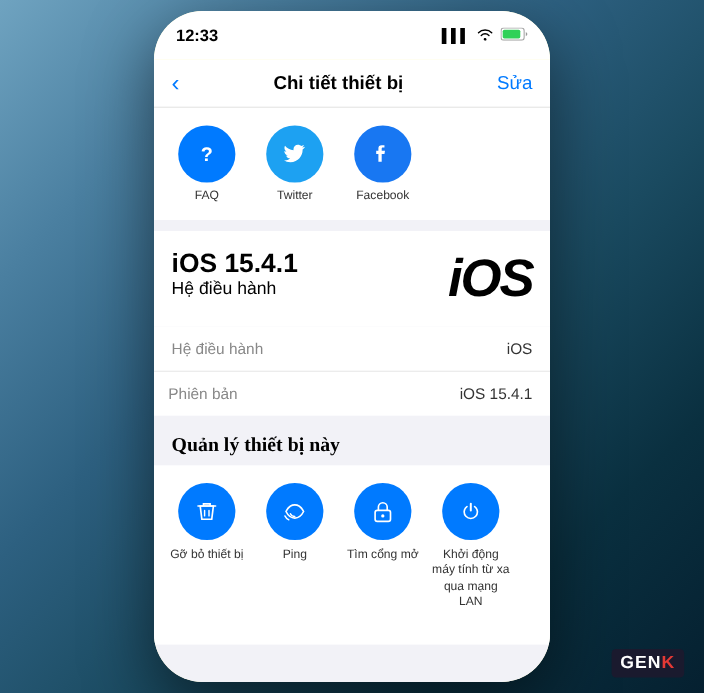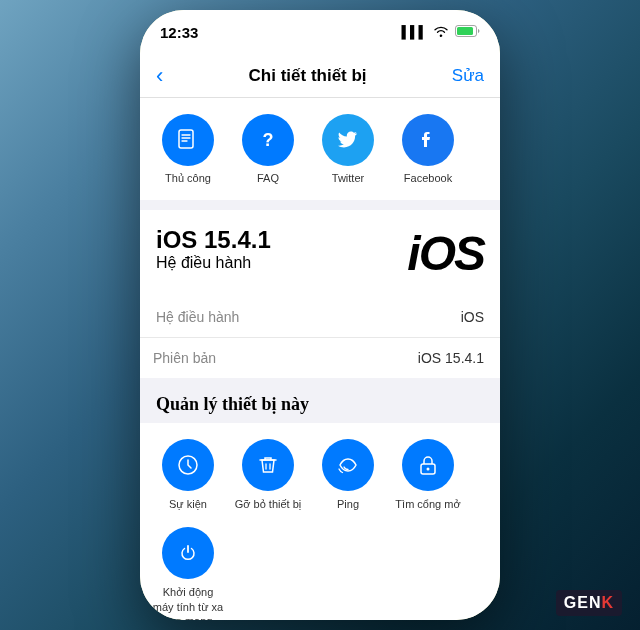--- a/index.html
+++ b/index.html
@@ -269,29 +269,20 @@
     <span class="nav-title">Chi tiết thiết bị</span>
     <span class="nav-action">Sửa</span>
   </div>
 
   <div class="content">
 
     <div class="quick-actions">
       <div class="action-item">
         <div class="action-icon">
           <svg width="26" height="26" viewBox="0 0 26 26" fill="none">
-            <rect x="4" y="3" width="14" height="18" rx="2" stroke="white" stroke-width="1.5" fill="none"></rect>
-            <path d="M7 8h8M7 11h8M7 14h5" stroke="white" stroke-width="1.3" stroke-linecap="round"></path>
-          </svg>
-        </div>
-        <span class="action-label">Thủ công</span>
-      </div>
-      <div class="action-item">
-        <div class="action-icon">
-          <svg width="26" height="26" viewBox="0 0 26 26" fill="none">
             <text x="13" y="19" text-anchor="middle" font-size="18" font-weight="bold" fill="white">?</text>
           </svg>
         </div>
         <span class="action-label">FAQ</span>
       </div>
       <div class="action-item">
         <div class="action-icon twitter">
           <svg width="26" height="26" viewBox="0 0 26 26" fill="none">
             <path d="M22 6.5c-.7.3-1.5.5-2.3.6.8-.5 1.4-1.3 1.7-2.2-.8.4-1.6.7-2.5.9-.7-.8-1.8-1.3-3-1.3-2.3 0-4.1 1.8-4.1 4.1 0 .3 0 .6.1.9C8.6 9.3 5.9 7.7 4.1 5.4c-.3.6-.5 1.3-.5 2 0 1.4.7 2.7 1.8 3.4-.7 0-1.3-.2-1.9-.5v.1c0 2 1.4 3.6 3.3 4-.3.1-.7.1-1 .1-.3 0-.5 0-.7-.1.5 1.6 2 2.7 3.7 2.7-1.4 1.1-3.1 1.7-4.9 1.7-.3 0-.6 0-.9-.1 1.7 1.1 3.8 1.7 6 1.7 7.2 0 11.1-6 11.1-11.1v-.5c.8-.5 1.4-1.2 2-2z" fill="white"></path>
           </svg>
@@ -325,29 +316,20 @@
         <span class="info-row-label">Phiên bản</span>
         <span class="info-row-value">iOS 15.4.1</span>
       </div>
     </div>
 
     <div class="section-title">Quản lý thiết bị này</div>
 
     <div class="mgmt-section">
       <div class="mgmt-grid">
 
-        <div class="mgmt-item">
-          <div class="mgmt-icon">
-            <svg width="24" height="24" viewBox="0 0 24 24" fill="none">
-              <circle cx="12" cy="12" r="9" stroke="white" stroke-width="1.5" fill="none"></circle>
-              <path d="M12 7v5l3 3" stroke="white" stroke-width="1.5" stroke-linecap="round"></path>
-            </svg>
-          </div>
-          <span class="mgmt-label">Sự kiện</span>
-        </div>
 
         <div class="mgmt-item">
           <div class="mgmt-icon">
             <svg width="24" height="24" viewBox="0 0 24 24" fill="none">
               <path d="M6 7h12l-1.5 12H7.5L6 7z" stroke="white" stroke-width="1.5" fill="none"></path>
               <path d="M4 7h16M9 7V5h6v2" stroke="white" stroke-width="1.5" stroke-linecap="round"></path>
               <path d="M10 11v5M14 11v5" stroke="white" stroke-width="1.3" stroke-linecap="round"></path>
             </svg>
           </div>
           <span class="mgmt-label">Gỡ bỏ thiết bị</span>

